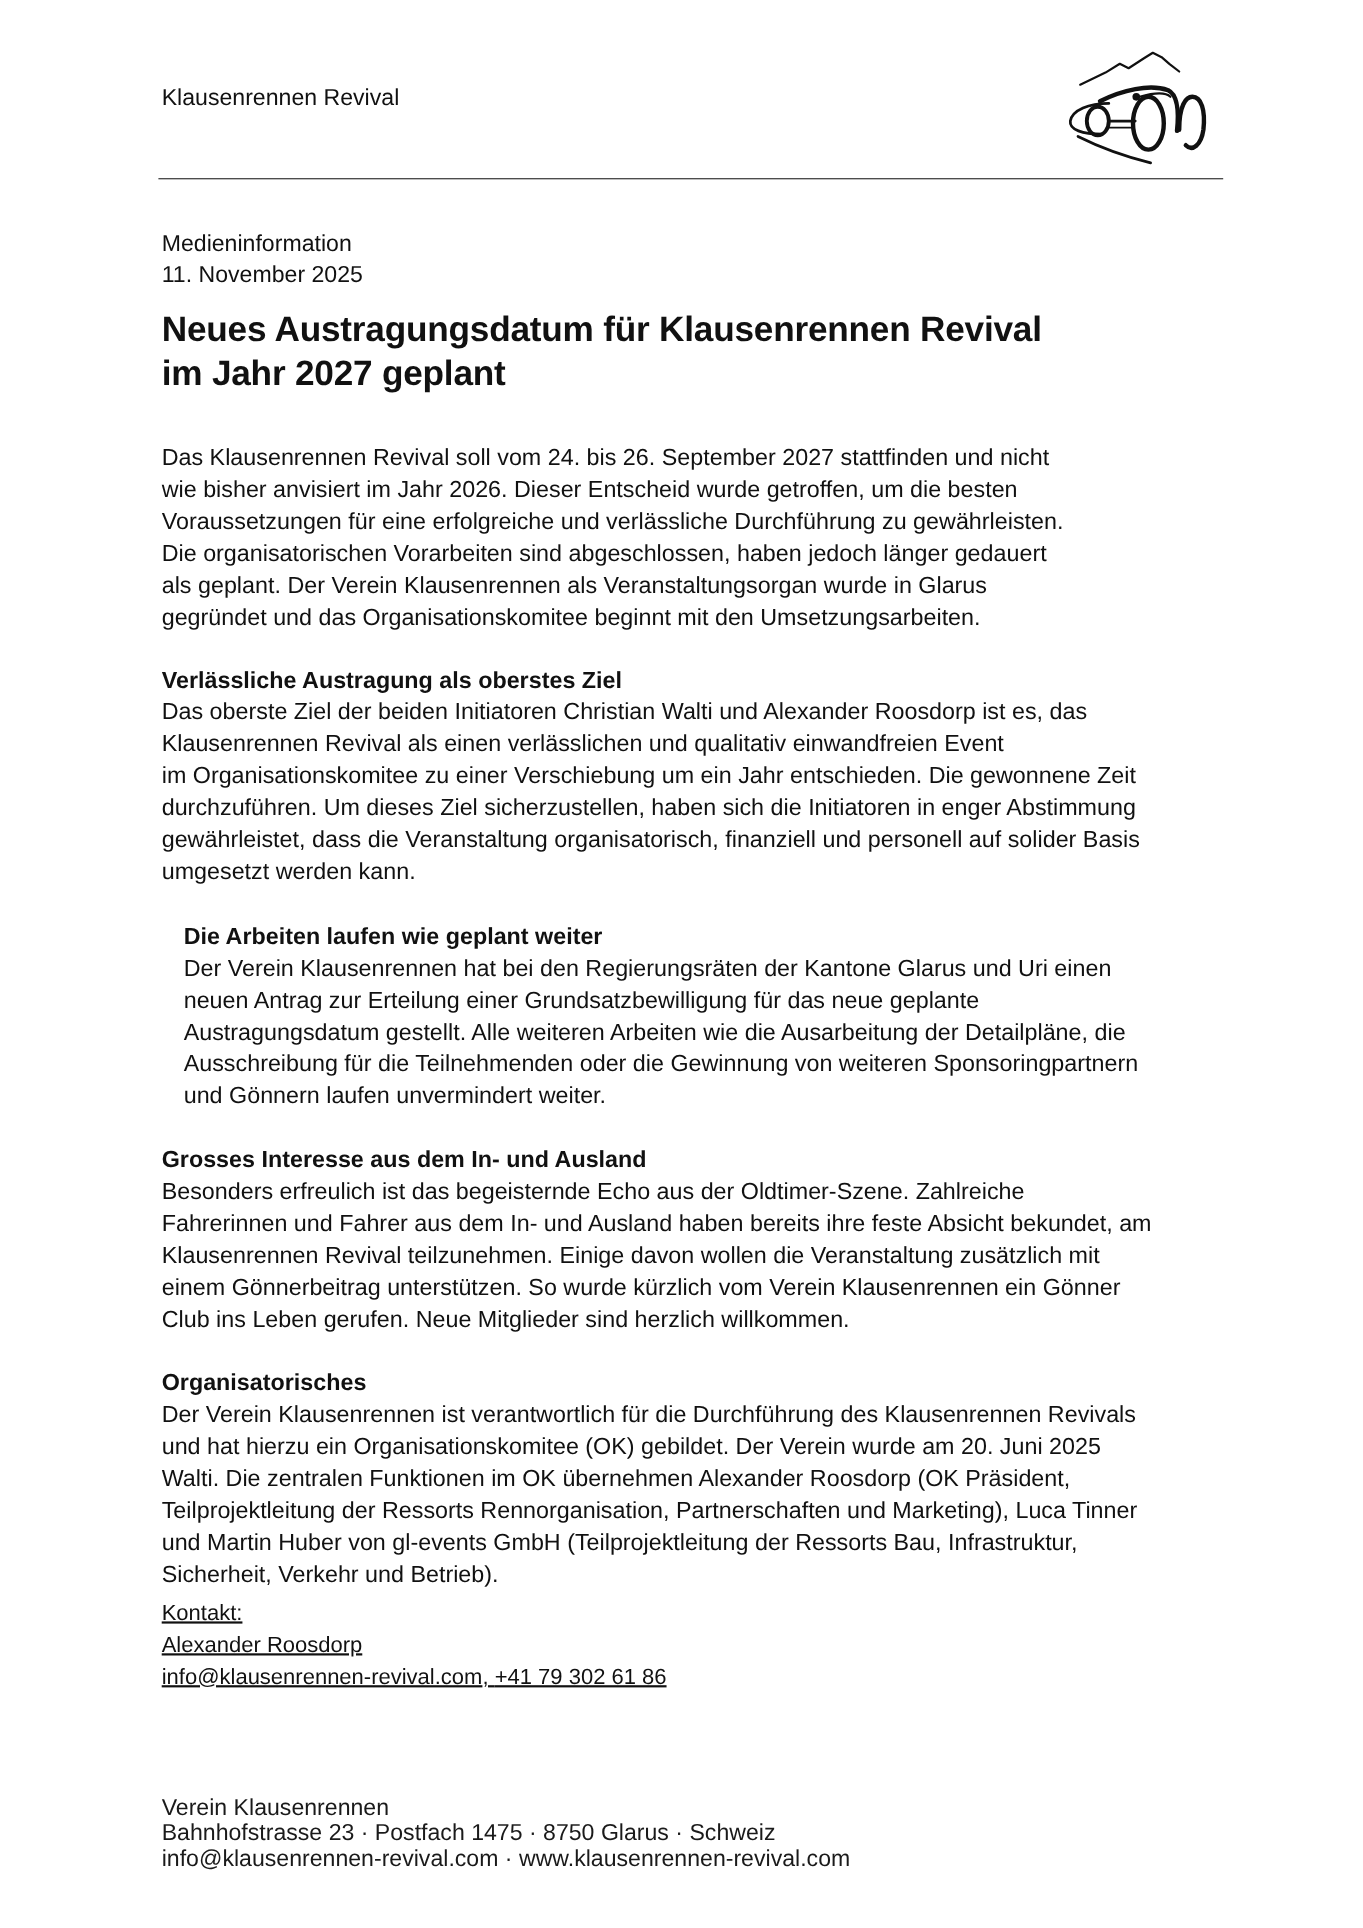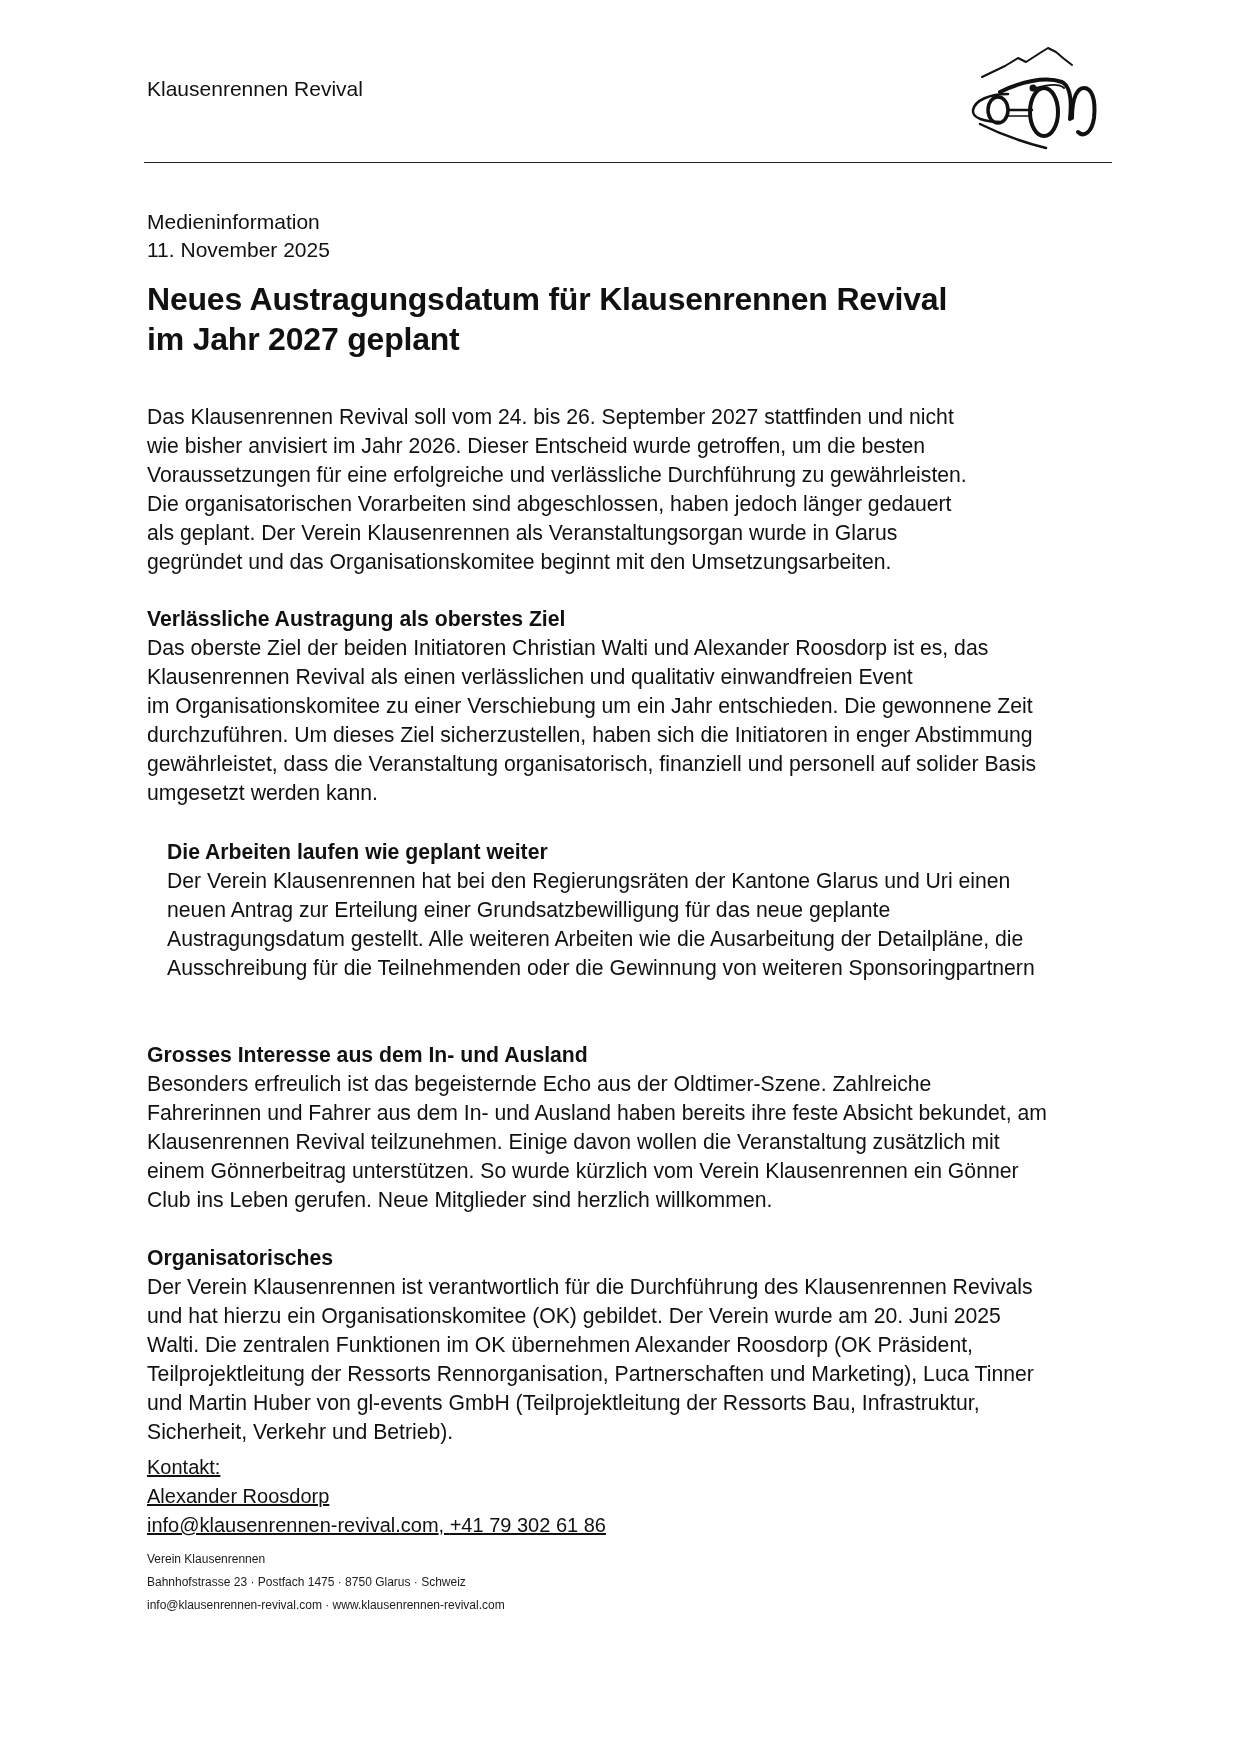--- a/index.html
+++ b/index.html
@@ -36,22 +36,22 @@
   .s1 { top: 604px; }
   .s2 { top: 837px; margin-left: 20px; }
   .s3 { top: 1040px; }
   .s4 { top: 1243px; }
   .contact {
     position: absolute; left: 147px; top: 1453px;
     font-size: 20px; line-height: 29px; text-decoration: underline;
   }
   .contact a { color: #111111; text-decoration: none; }
   .footer {
-    position: absolute; left: 147px; top: 1548px;
-    font-size: 12px; line-height: 23px; color: #1a1a1a;
+    position: absolute; left: 147px; top: 1632px;
+    font-size: 21px; line-height: 23px; color: #1a1a1a;
   }
   .footer a { color: #1a1a1a; text-decoration: none; }
   .line { display: block; }
 </style>
 </head>
 <body>
 
 <div class="header-title">Klausenrennen Revival</div>
 
 <div class="logo">
@@ -112,20 +112,21 @@
   </p>
 </div>
 
 <div class="section s2">
   <h2>Die Arbeiten laufen wie geplant weiter</h2>
   <p>
     <span class="line">Der Verein Klausenrennen hat bei den Regierungsräten der Kantone Glarus und Uri einen</span>
     <span class="line">neuen Antrag zur Erteilung einer Grundsatzbewilligung für das neue geplante</span>
     <span class="line">Austragungsdatum gestellt. Alle weiteren Arbeiten wie die Ausarbeitung der Detailpläne, die</span>
     <span class="line">Ausschreibung für die Teilnehmenden oder die Gewinnung von weiteren Sponsoringpartnern</span>
+    <span class="line">und Gönnern laufen unvermindert weiter.</span>
   </p>
 </div>
 
 <div class="section s3">
   <h2>Grosses Interesse aus dem In- und Ausland</h2>
   <p>
     <span class="line">Besonders erfreulich ist das begeisternde Echo aus der Oldtimer-Szene. Zahlreiche</span>
     <span class="line">Fahrerinnen und Fahrer aus dem In- und Ausland haben bereits ihre feste Absicht bekundet, am</span>
     <span class="line">Klausenrennen Revival teilzunehmen. Einige davon wollen die Veranstaltung zusätzlich mit</span>
     <span class="line">einem Gönnerbeitrag unterstützen. So wurde kürzlich vom Verein Klausenrennen ein Gönner</span>

